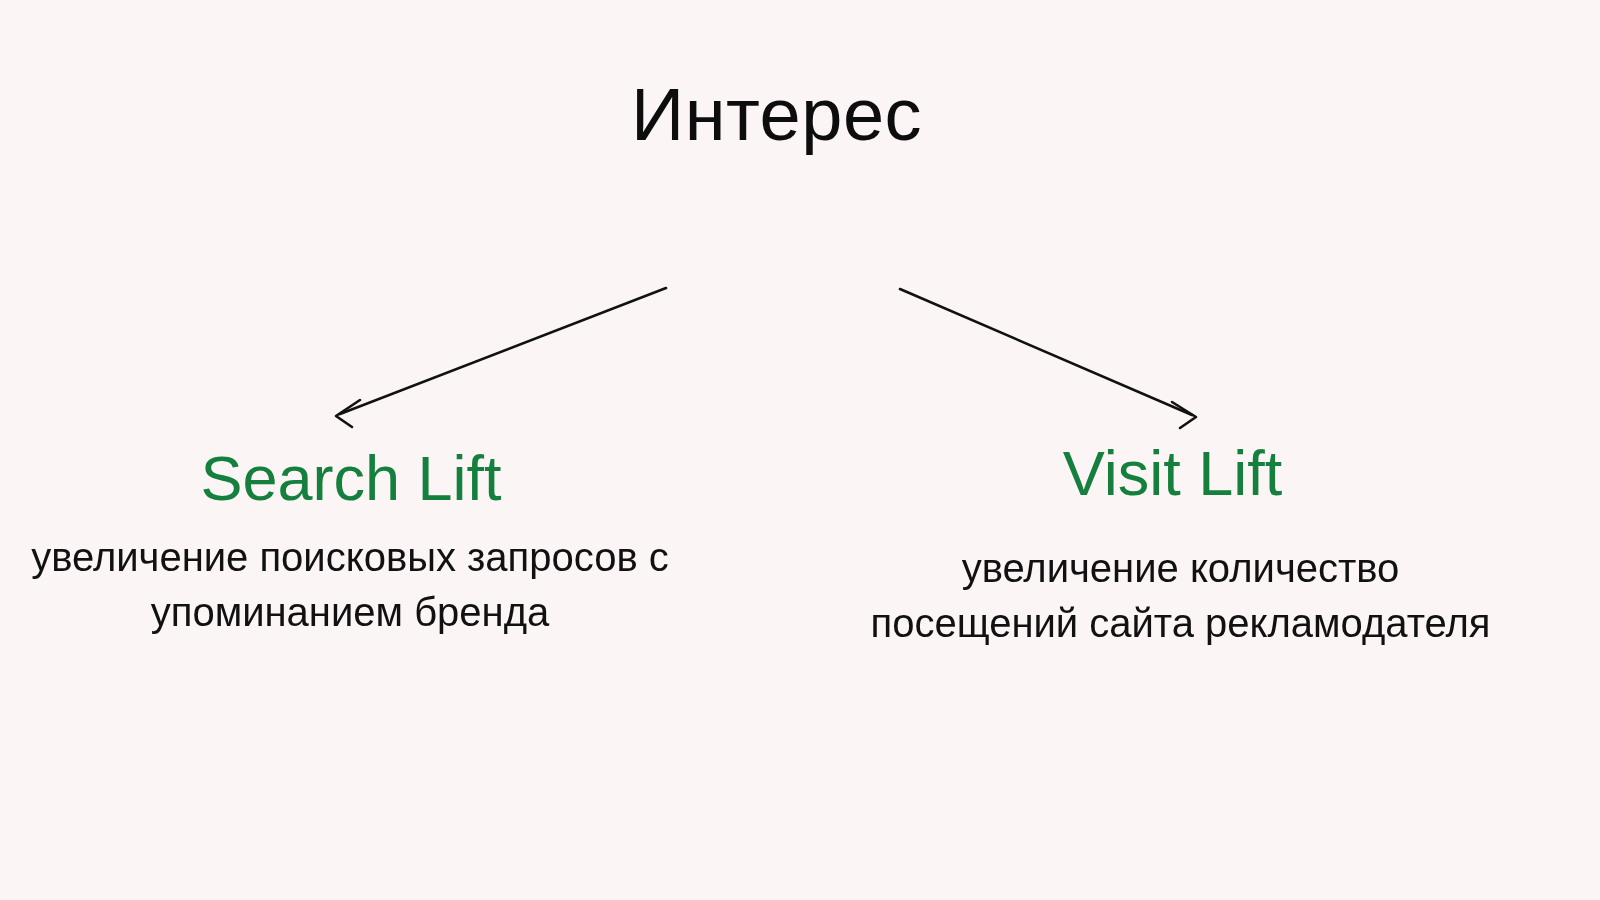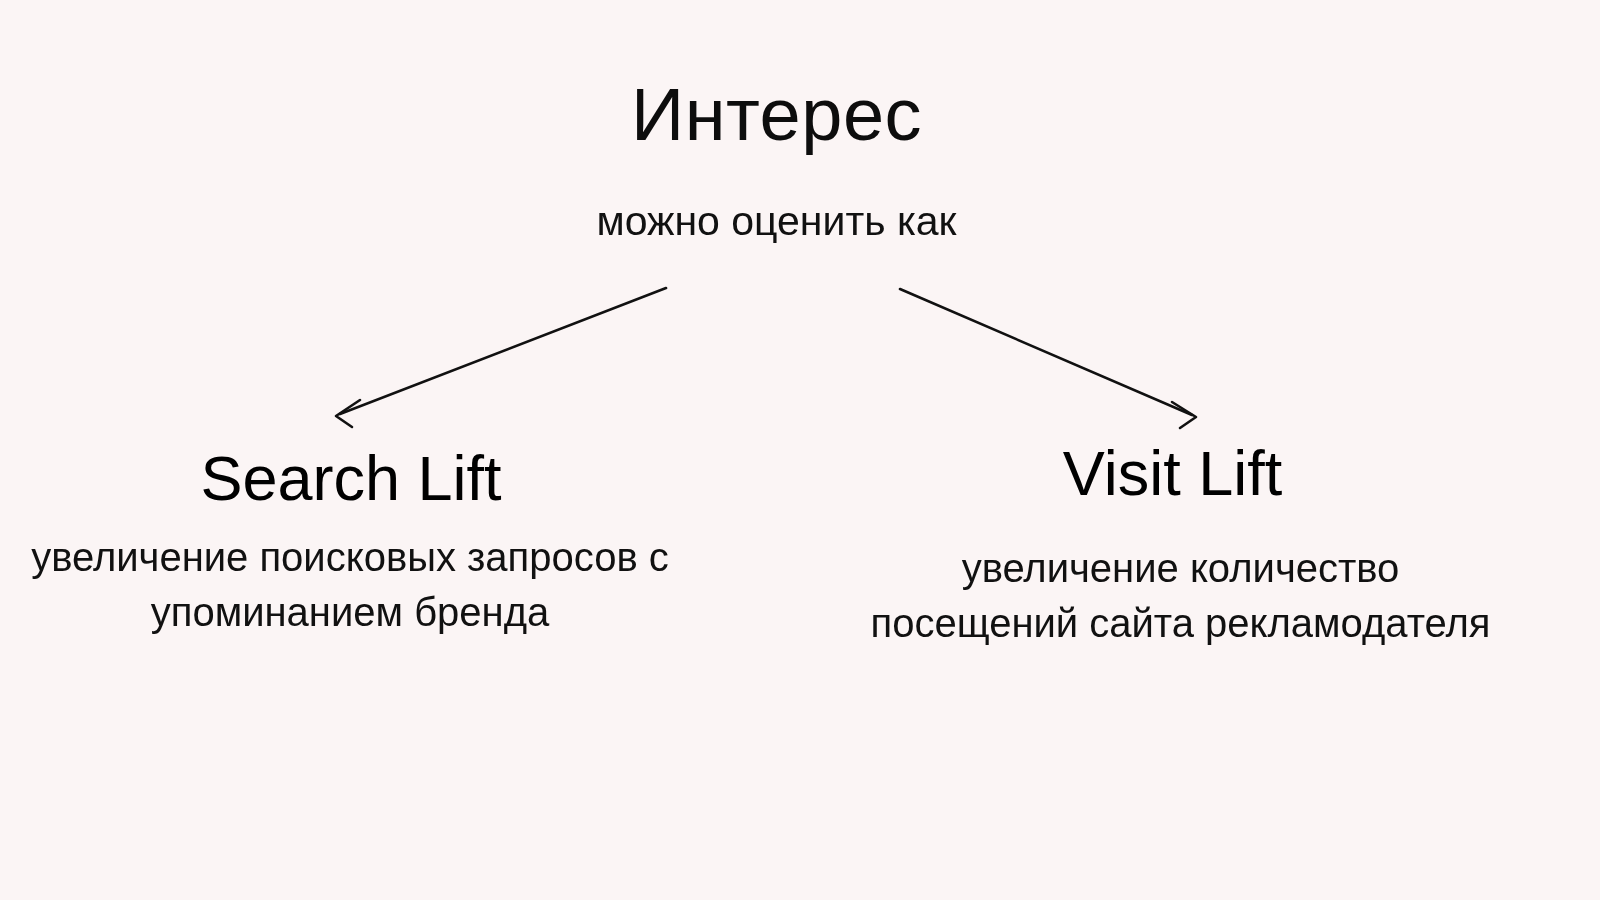--- a/index.html
+++ b/index.html
@@ -73,21 +73,21 @@
     left: 845px;
     top: 439px;
     width: 655px;
   }
 
   .branch-title {
     text-align: center;
     font-size: 63px;
     font-weight: 400;
     line-height: 1.1;
-    color: #000000;
+    color: #15803d;
     white-space: nowrap;
   }
   .branch-left .branch-title {
     padding-left: 2px;
   }
   .branch-right .branch-title {
     padding-left: 0px;
   }
 
   .branch-desc {
@@ -108,21 +108,20 @@
     margin-top: 33px;
   }
 </style>
 </head>
 <body>
 
 <div class="canvas">
 
   <div class="root-title">Интерес</div>
 
-  <div class="root-subtitle">можно оценить как</div>
 
   <svg class="arrows-layer" viewBox="0 0 1600 900" width="1600" height="900" xmlns="http://www.w3.org/2000/svg">
     <g fill="none" stroke="#111111" stroke-width="2.6" stroke-linecap="round" stroke-linejoin="round">
       <line x1="666" y1="288" x2="340" y2="414"></line>
       <polyline points="360,400 336,416 352,427" fill="none"></polyline>
     </g>
     <g fill="none" stroke="#111111" stroke-width="2.6" stroke-linecap="round" stroke-linejoin="round">
       <line x1="900" y1="289" x2="1192" y2="415"></line>
       <polyline points="1172,402 1196,417 1180,428" fill="none"></polyline>
     </g>

